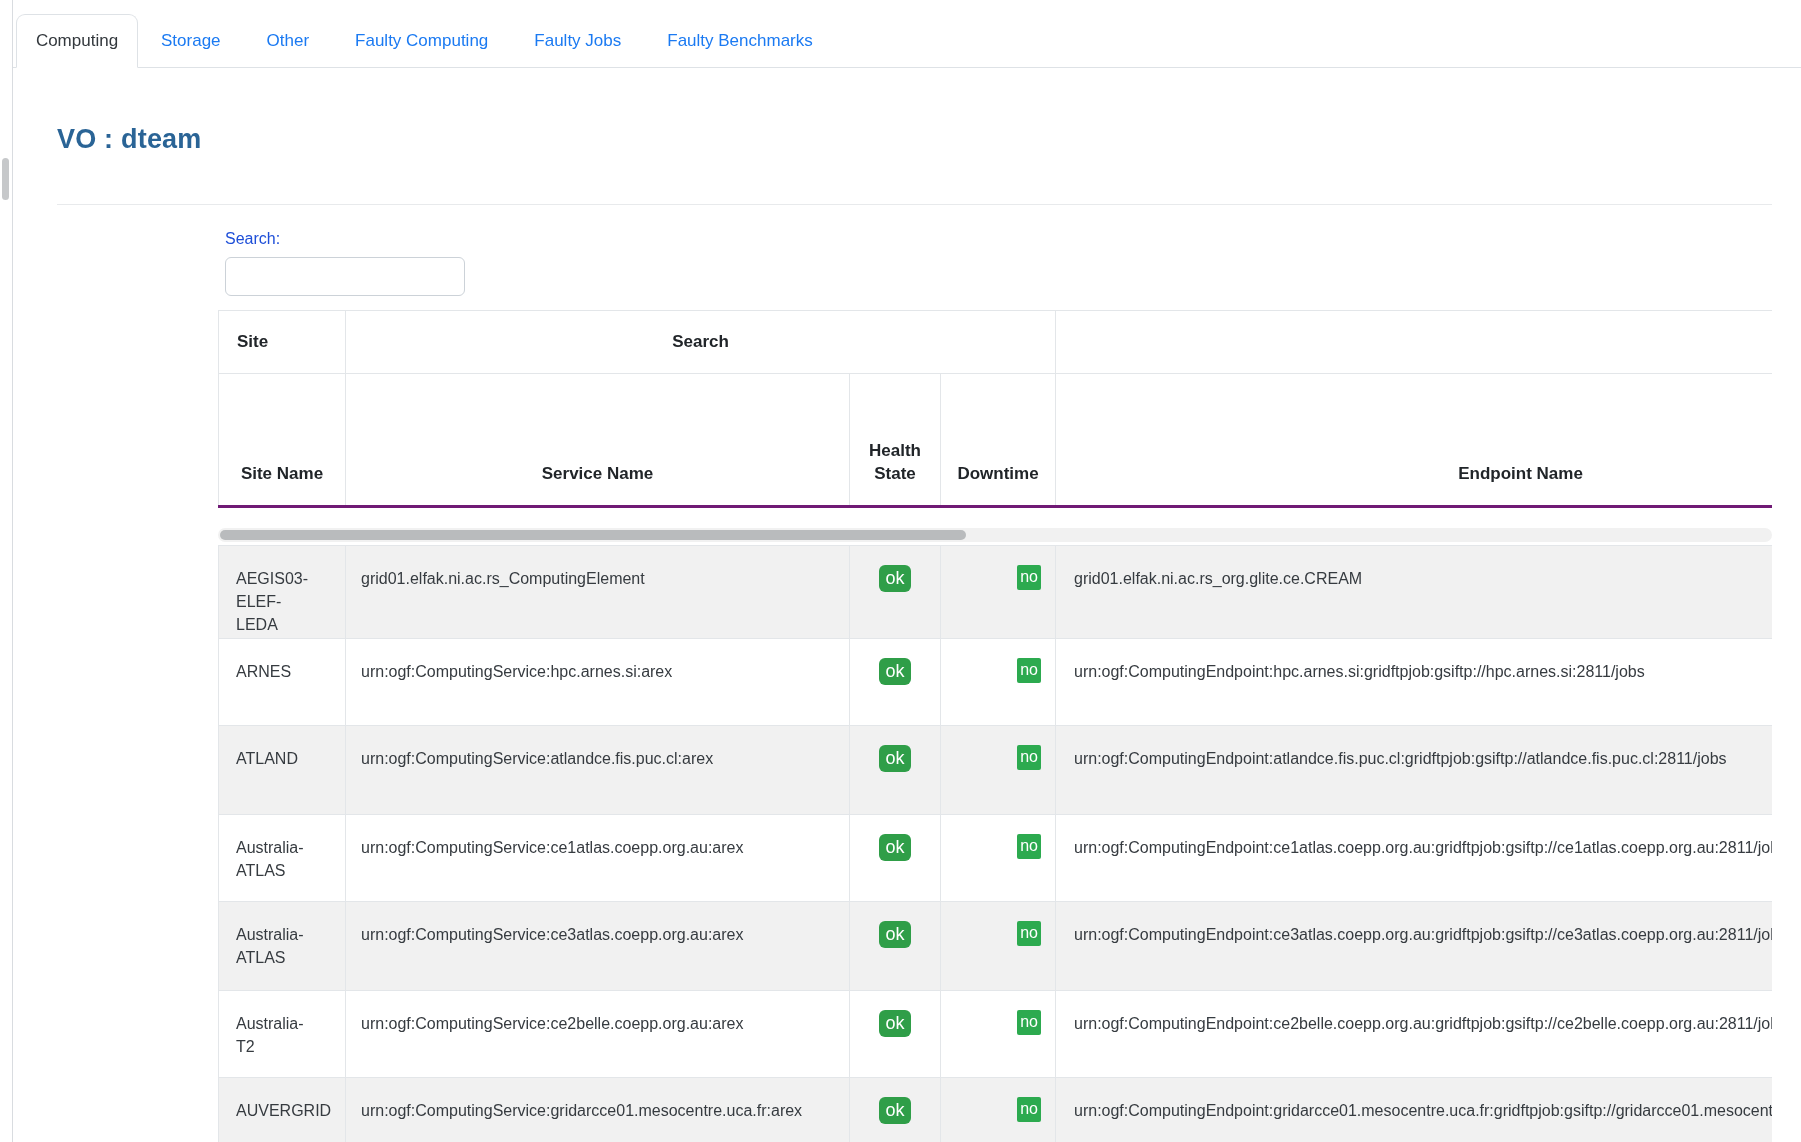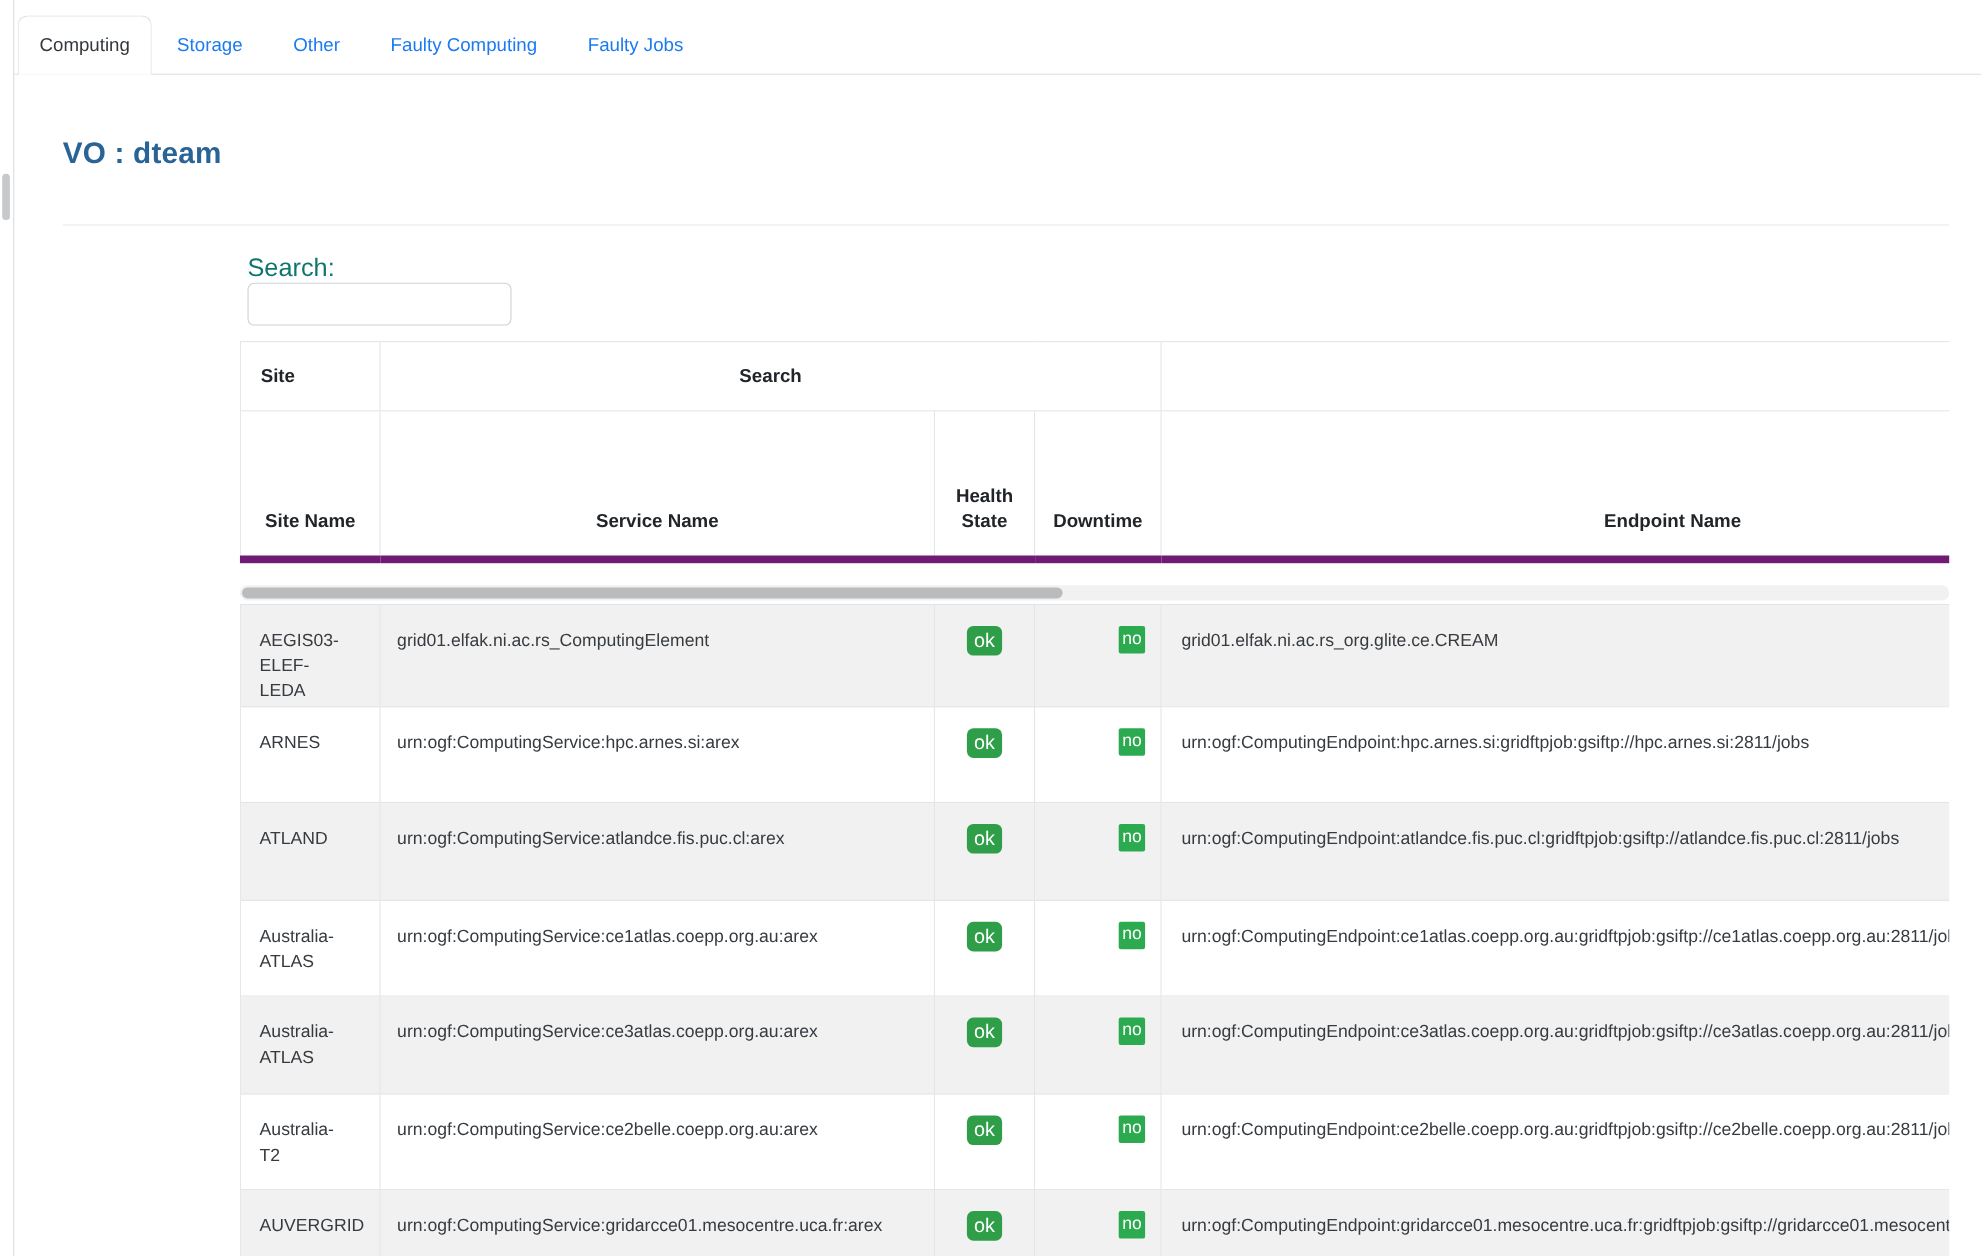--- a/index.html
+++ b/index.html
@@ -24,37 +24,37 @@
   .tab-link{display:flex;align-items:center;padding:0 23px;font-size:17px;
     color:var(--link-blue);cursor:pointer;}
 
   
   .vo-title{position:absolute;left:57px;top:106px;font-size:27px;font-weight:700;
     color:var(--title-blue);letter-spacing:.2px;}
   .vo-title .vo-name{font-weight:700;}
   .divider{position:absolute;left:57px;top:204px;width:1715px;height:1px;background:#e8eaec;}
 
   
-  .search-label{position:absolute;left:225px;top:230px;font-size:23px;color:#0f766e;}
+  .search-label{position:absolute;left:225px;top:230px;font-size:16px;color:#1d4ed8;}
   .search-input{position:absolute;left:225px;top:257px;width:240px;height:39px;
     border:1px solid #ccd2d8;border-radius:6px;box-sizing:border-box;
     font-size:16px;padding:0 10px;outline:none;background:#fff;}
 
   
   .table-wrap{position:absolute;left:218px;top:310px;width:1554px;height:832px;overflow:hidden;}
   table{border-collapse:collapse;table-layout:fixed;width:1767px;background:#fff;}
   col.c-site{width:127px;} col.c-service{width:504px;} col.c-health{width:91px;}
   col.c-downtime{width:115px;} col.c-endpoint{width:930px;}
 
   th{border:1px solid #e3e6e9;font-size:17px;font-weight:700;color:#212529;background:#fff;}
   .group-row th{height:60px;vertical-align:middle;}
   .group-row .g-site{text-align:left;padding-left:18px;}
   .group-row .g-service{text-align:center;}
   .cols-row th{height:110px;vertical-align:bottom;text-align:center;
-    padding-bottom:20px;border-bottom:7px solid #701a75;line-height:23px;}
+    padding-bottom:20px;border-bottom:3px solid #701a75;line-height:23px;}
   th.sortable{cursor:pointer;}
 
   .hscroll{position:relative;margin:20px 0 3px 0;width:1554px;height:14px;
     background:#f1f1f1;border-radius:7px;}
   .hscroll-thumb{position:absolute;left:2px;top:2px;width:746px;height:10px;
     border-radius:5px;background:#b9bbbd;cursor:pointer;}
 
   td{border:1px solid #e3e6e9;vertical-align:top;font-size:16px;color:#363b40;line-height:23px;background-clip:padding-box;}
   tr.stripe td{background:var(--row-stripe);}
   td.site{padding:21px 26px 0 17px;}
@@ -73,20 +73,21 @@
 
 <div class="page-left-border"></div>
 <div class="vscroll-thumb"></div>
 
 <nav class="tabbar">
   <div class="tab-active">Computing</div>
   <a class="tab-link">Storage</a>
   <a class="tab-link">Other</a>
   <a class="tab-link">Faulty Computing</a>
   <a class="tab-link">Faulty Jobs</a>
+  <a class="tab-link">Faulty Benchmarks</a>
 </nav>
 
 <h1 class="vo-title"><span>VO :</span>&nbsp;<span class="vo-name">dteam</span></h1>
 
 <div class="divider"></div>
 
 <label class="search-label">Search:</label>
 <input class="search-input" type="text" value="" style="">
 
 <div class="table-wrap">

